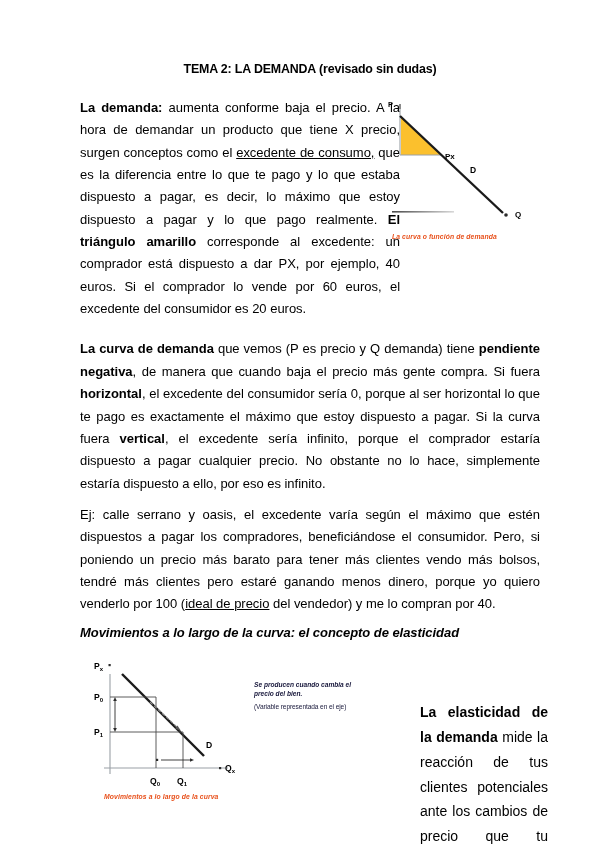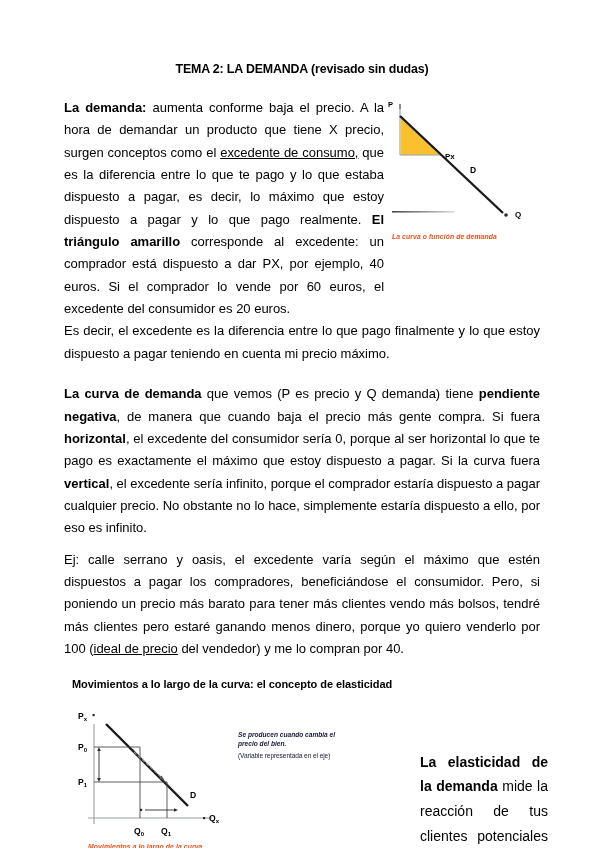--- a/index.html
+++ b/index.html
@@ -15,21 +15,21 @@
     font-family: "Liberation Sans", sans-serif;
     color: #000000;
     overflow: hidden;
   }
 
   .page {
     position: absolute;
     left: 0; top: 0;
     width: 600px;
     height: 848px;
-    padding: 62px 60px 0 64px;
+    padding: 62px 60px 0 80px;
   }
 
   
   .doc-title {
     text-align: center;
     font-size: 12.4px;
     font-weight: bold;
     letter-spacing: -0.15px;
     margin: 0 0 20px 0;
     line-height: 1.2;
@@ -69,24 +69,25 @@
     color: #E8501B;
     font-size: 6.8px;
     font-style: italic;
     font-weight: bold;
     letter-spacing: 0.1px;
     white-space: nowrap;
   }
 
   
   .section-heading {
-    font-size: 11px;
-    font-weight: bold;
-    margin: 8px;
+    font-size: 13px;
+    font-weight: bold;
+    margin: 0;
     letter-spacing: -0.05px;
+    font-style: italic;
   }
 
   
   .bottom-block {
     position: relative;
     margin-top: 16px;
     min-height: 190px;
   }
   .fig2 {
     position: absolute;
@@ -181,21 +182,20 @@
 
         <text x="10" y="12" font-size="7.5" class="axis-label" font-weight="normal">P</text>
         <text x="137" y="122" font-size="8" class="axis-label" font-weight="normal">Q</text>
         <text x="67" y="64" font-size="8" class="axis-label" font-weight="normal">Px</text>
         <text x="92" y="78" font-size="8.5" class="axis-label" font-weight="normal">D</text>
       </svg>
       <div class="fig-caption" style="margin-top:-10px; margin-left:14px;">La curva o función de demanda</div>
     </div>
   </div>
 
-  <p class="body-text">Es decir, el excedente es la diferencia entre lo que pago finalmente y lo que estoy dispuesto a pagar teniendo en cuenta mi precio máximo.</p>
 
   <div class="para-gap"></div>
 
 
   <div class="para-gap"></div>
 
   <p class="body-text"><span class="b">La curva de demanda</span><span> que vemos (P es precio y Q demanda) tiene </span><span class="b">pendiente negativa</span><span>, de manera que cuando baja el precio más gente compra. Si fuera </span><span class="b">horizontal</span><span>, el excedente del consumidor sería 0, porque al ser horizontal lo que te pago es exactamente el máximo que estoy dispuesto a pagar. Si la curva fuera </span><span class="b">vertical</span><span>, el excedente sería infinito, porque el comprador estaría dispuesto a pagar cualquier precio. No obstante no lo hace, simplemente estaría dispuesto a ello, por eso es infinito.</span></p>
 
   <div class="para-gap"></div>
 

